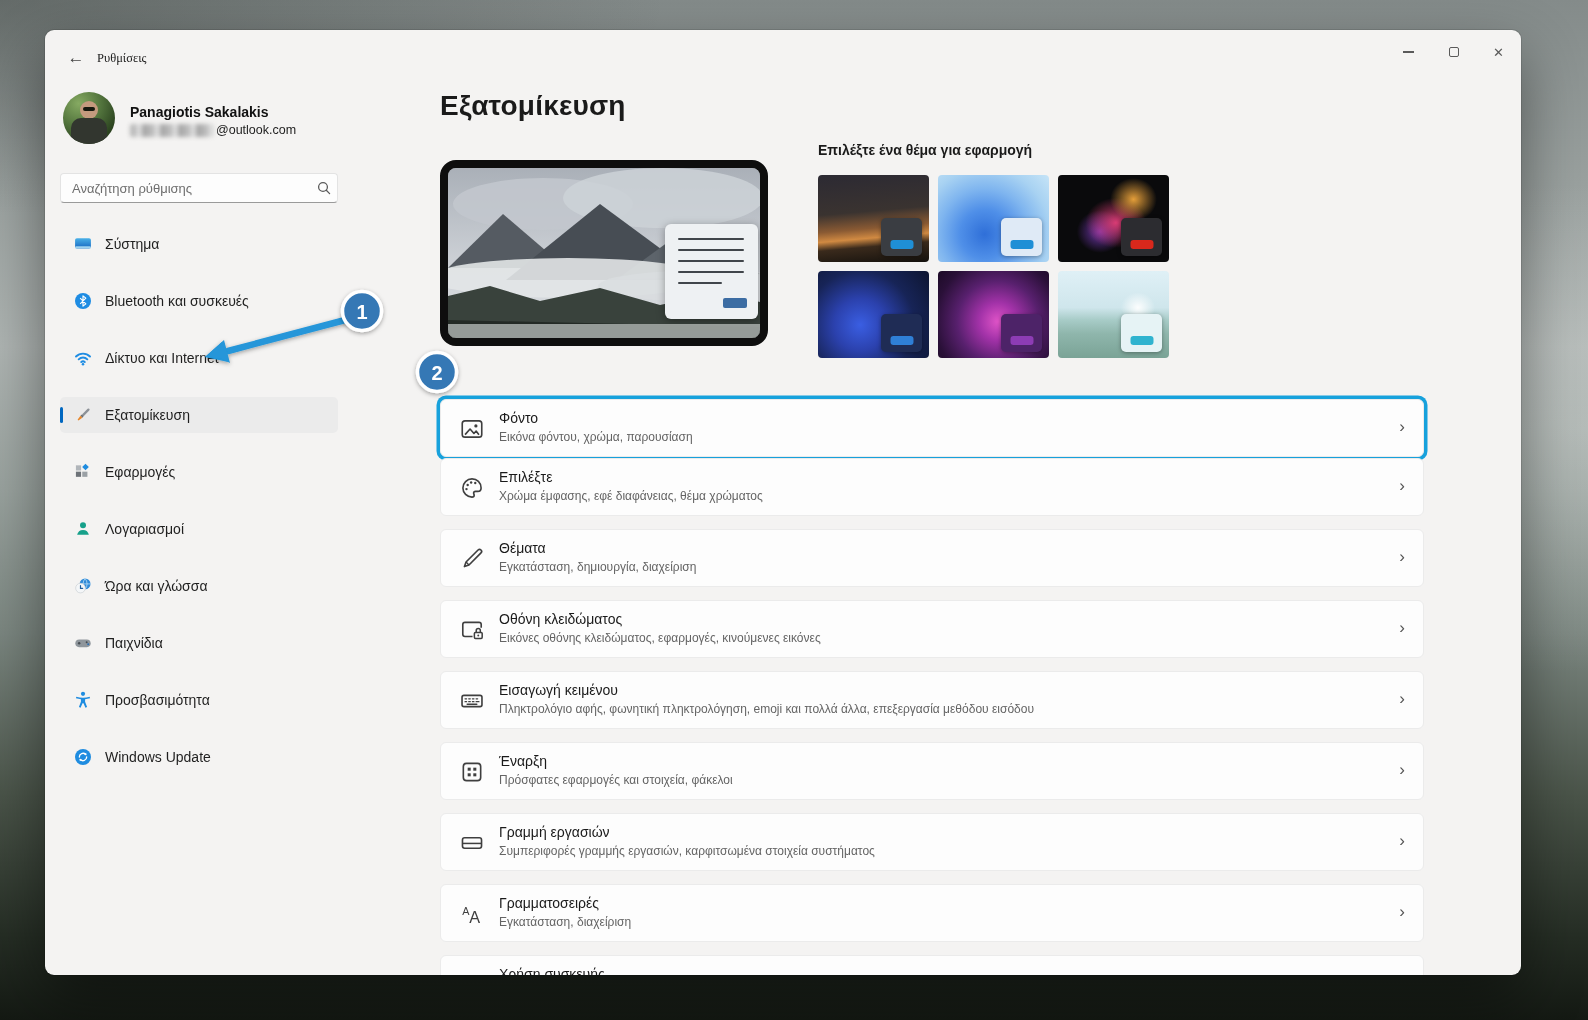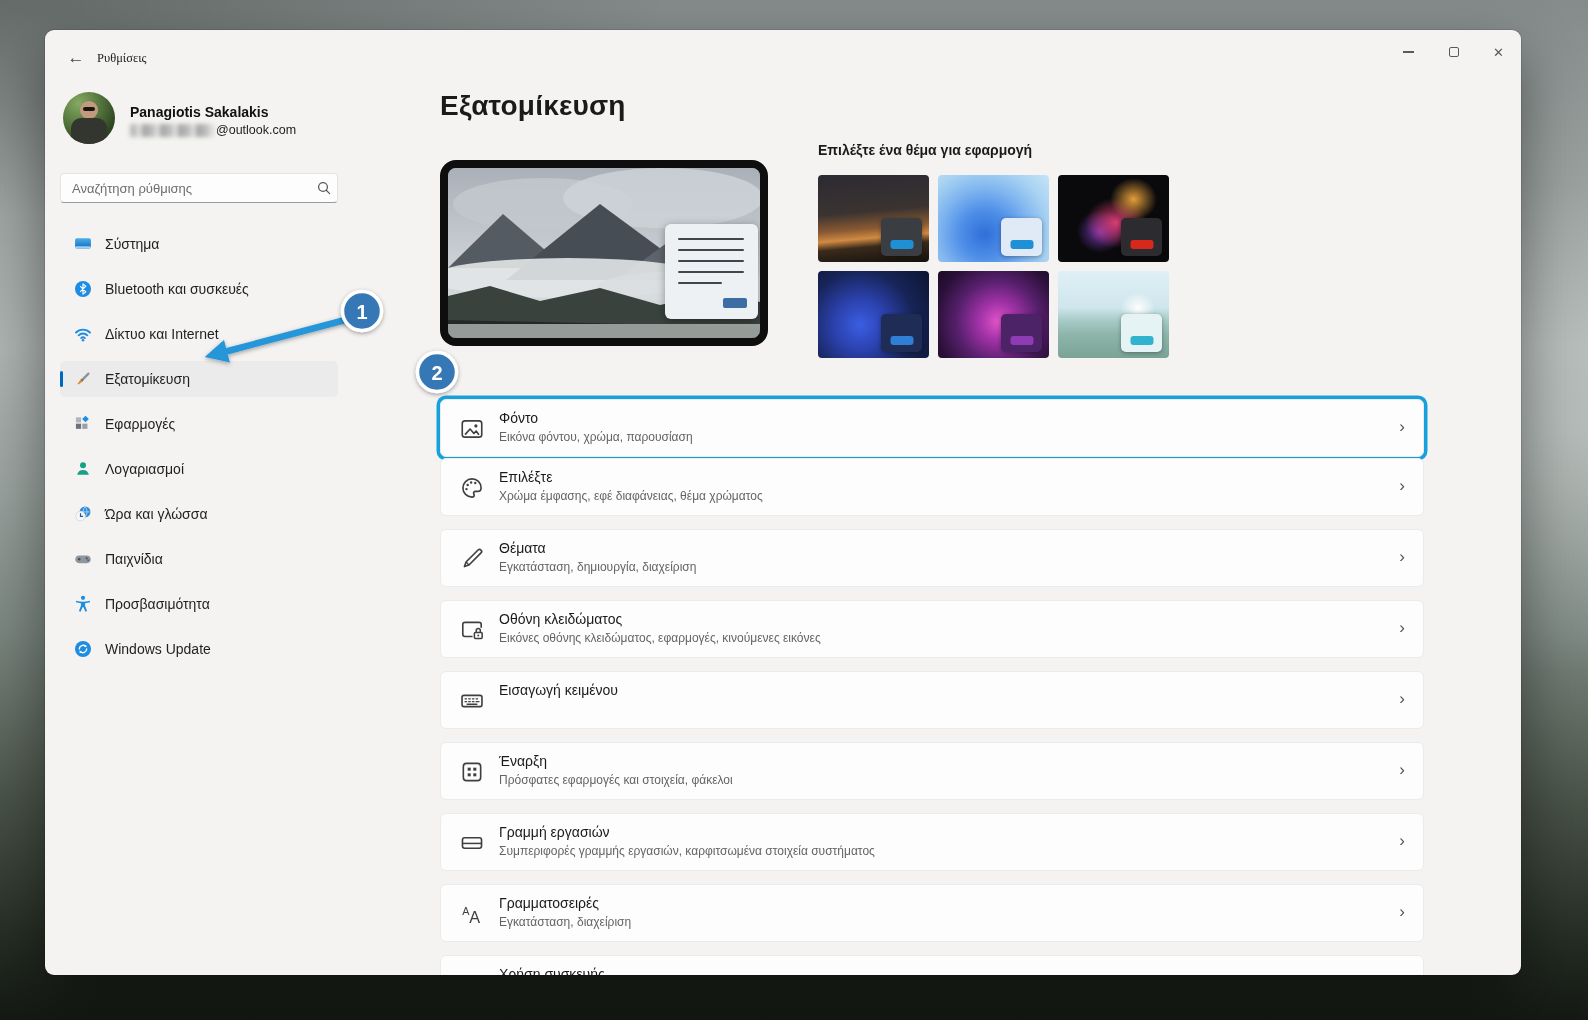--- a/index.html
+++ b/index.html
@@ -48,21 +48,21 @@
     filter:blur(2.2px); }
 
   .search-box { position:absolute; left:15px; top:143px; width:278px; height:30px;
     background:#fdfdfd; border:1px solid #e3e3e3; border-bottom:1px solid #9a9a9a; border-radius:4px;
     display:flex; align-items:center; }
   .search-box input { flex:1; border:none; outline:none; background:transparent; padding:0 8px 0 11px;
     font-size:13px; color:#737373; font-family:inherit; }
   .search-box input::placeholder { color:#6e6e6e; }
   .search-icon { width:26px; display:flex; justify-content:center; align-items:center; }
 
-  .nav { position:absolute; left:15px; top:196px; width:278px; display:flex; flex-direction:column; gap:9px; }
+  .nav { position:absolute; left:15px; top:196px; width:278px; display:flex; flex-direction:column; gap:21px; }
   .nav-item { position:relative; height:36px; border-radius:5px; display:flex; align-items:center; cursor:pointer; }
   .nav-item.selected { background:#ebebeb; }
   .nav-item.selected::before { content:""; position:absolute; left:0; top:10px; width:3px; height:16px;
     border-radius:2px; background:#0067c0; }
   .nav-icon { width:20px; height:20px; margin:0 12px 0 13px; flex:0 0 auto; }
   .nav-icon svg { width:20px; height:20px; display:block; }
   .nav-label { font-size:14px; color:#1f1f1f; white-space:nowrap; }
 
   
   .page-title { position:absolute; left:395px; top:60px; font-size:28px; font-weight:700; color:#1a1a1a; letter-spacing:.2px; }
@@ -383,20 +383,21 @@
         <span class="srow-chevron">›</span>
       </div>
       <div class="srow" style="top: 284px;">
         <span class="srow-icon">
           <svg viewBox="0 0 24 24">
             <rect x="2.8" y="6.8" width="18.4" height="10.4" rx="1.8" fill="none" stroke="#3f3f3f" stroke-width="1.5"></rect>
             <path d="M5.6 10h1.4M9 10h1.4M12.4 10h1.4M15.8 10h1.4M5.6 12.6h1.4M9 12.6h1.4M12.4 12.6h1.4M15.8 12.6h2.6M7.5 15h9" stroke="#3f3f3f" stroke-width="1.2" stroke-linecap="round"></path>
           </svg>
         </span>
         <span class="srow-title">Εισαγωγή κειμένου</span>
+        <span class="srow-sub">Πληκτρολόγιο αφής, φωνητική πληκτρολόγηση, emoji και πολλά άλλα, επεξεργασία μεθόδου εισόδου</span>
         <span class="srow-chevron">›</span>
       </div>
       <div class="srow" style="top: 355px;">
         <span class="srow-icon">
           <svg viewBox="0 0 24 24">
             <rect x="4" y="4" width="16" height="16" rx="3" fill="none" stroke="#3f3f3f" stroke-width="1.5"></rect>
             <rect x="8" y="8" width="2.8" height="2.8" fill="#3f3f3f"></rect>
             <rect x="13.2" y="8" width="2.8" height="2.8" fill="#3f3f3f"></rect>
             <rect x="8" y="13.2" width="2.8" height="2.8" fill="#3f3f3f"></rect>
             <rect x="13.2" y="13.2" width="2.8" height="2.8" fill="#3f3f3f"></rect>

